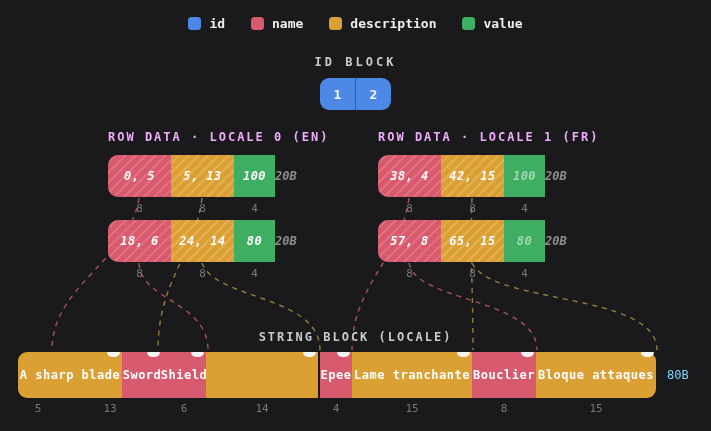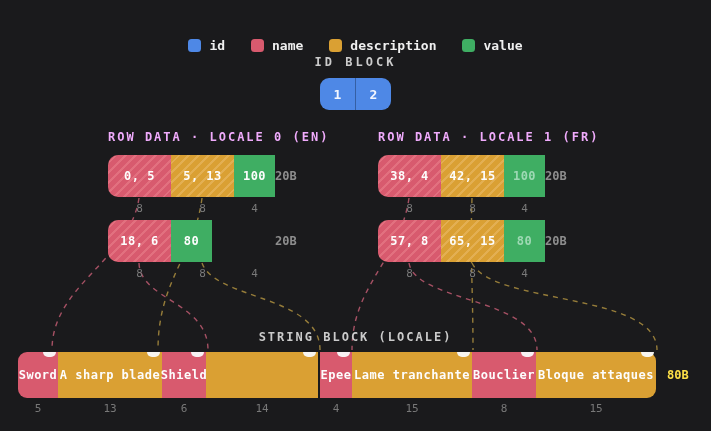--- a/index.html
+++ b/index.html
@@ -1,41 +1,41 @@
 <!DOCTYPE html>
 <html><head>
 <meta charset="utf-8">
 <style>
   html,body{margin:0;padding:0;background:#1a1a1c;}
   .stage{
     position:relative;width:711px;height:431px;background:#1a1a1c;overflow:hidden;
     font-family:"DejaVu Sans Mono", monospace;
   }
   
-  .legend{position:absolute;top:16px;left:0;width:711px;display:flex;justify-content:center;gap:26px;margin-top:22px;}
+  .legend{position:absolute;top:16px;left:0;width:711px;display:flex;justify-content:center;gap:26px;}
   .legend-item{display:flex;align-items:center;gap:8px;cursor:default;}
   .swatch{width:13px;height:13px;border-radius:3.5px;display:inline-block;}
   .sw-id{background:#4e88e6}.sw-name{background:#d85a6e}.sw-desc{background:#daa033}.sw-val{background:#3fae63}
   .legend-label{color:#efefef;font-size:13px;font-weight:600;}
   
   .sec-title{position:absolute;left:0;width:711px;text-align:center;color:#cbcbcb;
     font-size:12px;font-weight:700;letter-spacing:3px;}
   .id-title{top:55px;}
   .string-title{top:330px;letter-spacing:2px;}
   .panel-title{position:absolute;color:#f0abfc;font-size:12px;font-weight:700;letter-spacing:2px;white-space:nowrap;}
   .title-l0{left:108px;top:130px;}
   .title-l1{left:378px;top:130px;}
   
   .id-block{position:absolute;left:320px;top:78px;width:71px;height:32px;background:#4e88e6;
     border-radius:9px;display:flex;overflow:hidden;}
   .id-cell{flex:1;display:flex;align-items:center;justify-content:center;color:#f4f7ff;
     font-size:13px;font-weight:700;}
   .id-cell + .id-cell{border-left:1px solid rgba(10,20,40,.35);}
   
-  .row{position:absolute;height:42px;display:flex;}
+  .row{position:absolute;height:42px;display:flex;font-style:italic;}
   .row-l0r1{left:108px;top:155px}.row-l0r2{left:108px;top:220px}
   .row-l1r1{left:378px;top:155px}.row-l1r2{left:378px;top:220px}
   .seg{display:flex;align-items:center;justify-content:center;box-sizing:border-box;}
   .seg-text{color:#fdfdfd;font-size:12px;font-weight:700;letter-spacing:.5px;white-space:nowrap;}
   .seg-text.dim{color:#9ed9b4;}
   .w8{width:63px}.w4{width:41px}
   .hatch-name{background:repeating-linear-gradient(135deg,#d85a6e 0 5px,#e2707f 5px 7px);}
   .hatch-desc{background:repeating-linear-gradient(135deg,#daa033 0 5px,#e3af52 5px 7px);text-align:center;}
   .val{background:#3fae63;}
   .row .seg:first-child{border-radius:10px 0 0 10px;}
@@ -54,21 +54,21 @@
   .sseg:last-child{border-radius:0 9px 9px 0;}
   .gap{margin-left:2px;}
   .sw40{width:40px}.sw104{width:104px}.sw48{width:44px}.sw112{width:112px}
   .sw32{width:32px}.sw120{width:120px}.sw64{width:64px}
   .sseg .seg-text{font-size:12px;}
   .notch{position:absolute;top:0;right:2px;width:13px;height:5px;background:#fafafa;
     border-radius:0 0 7px 7px;opacity:.95;}
   .sbytes{position:absolute;left:18px;top:402px;display:flex;color:#787878;font-size:11px;}
   .sbytes span{text-align:center;}
   .string-size{position:absolute;left:667px;top:352px;height:46px;display:flex;align-items:center;
-    color:#fde047;font-size:12px;font-weight:700;}
+    color:#7dd3fc;font-size:12px;font-weight:400;}
   
   .connectors{position:absolute;left:0;top:0;pointer-events:none;}
   .c-name{stroke:#b5566b;}
   .c-desc{stroke:#a3873d;}
   .connectors path{fill:none;stroke-width:1.4;stroke-dasharray:5 5;opacity:.9;}
 </style>
 </head>
 <body>
 
 <div class="stage">
@@ -124,20 +124,23 @@
   </div>
   <div class="bytes bytes-l0r1">
     <span class="w8">8</span>
     <span class="w8">8</span>
     <span class="w4">4</span>
   </div>
   <div class="row row-l0r2">
     <div class="seg hatch-name w8">
         <span class="seg-text">18, 6</span>
       </div>
+    <div class="seg hatch-desc w8">
+        <span class="seg-text">24, 14</span>
+      </div>
     <div class="seg val w4">
         <span class="seg-text">80</span>
       </div>
     <div class="row-size">20B</div>
   </div>
   <div class="bytes bytes-l0r2">
     <span class="w8">8</span>
     <span class="w8">8</span>
     <span class="w4">4</span>
   </div>
@@ -173,26 +176,26 @@
     <div class="row-size">20B</div>
   </div>
   <div class="bytes bytes-l1r2">
     <span class="w8">8</span>
     <span class="w8">8</span>
     <span class="w4">4</span>
   </div>
 
   <div class="sec-title string-title">STRING BLOCK (LOCALE)</div>
   <div class="string-block">
+    <div class="sseg sdesc sw104">
+        <span class="seg-text">A sharp blade</span>
+        <span class="notch"></span>
+      </div>
     <div class="sseg sname sw40">
         <span class="seg-text">Sword</span>
-        <span class="notch"></span>
-      </div>
-    <div class="sseg sdesc sw104">
-        <span class="seg-text">A sharp blade</span>
         <span class="notch"></span>
       </div>
     <div class="sseg sname sw48">
         <span class="seg-text">Shield</span>
         <span class="notch"></span>
       </div>
     <div class="sseg sdesc sw112">
         <span class="notch"></span>
       </div>
     <div class="sseg sname sw32 gap">

